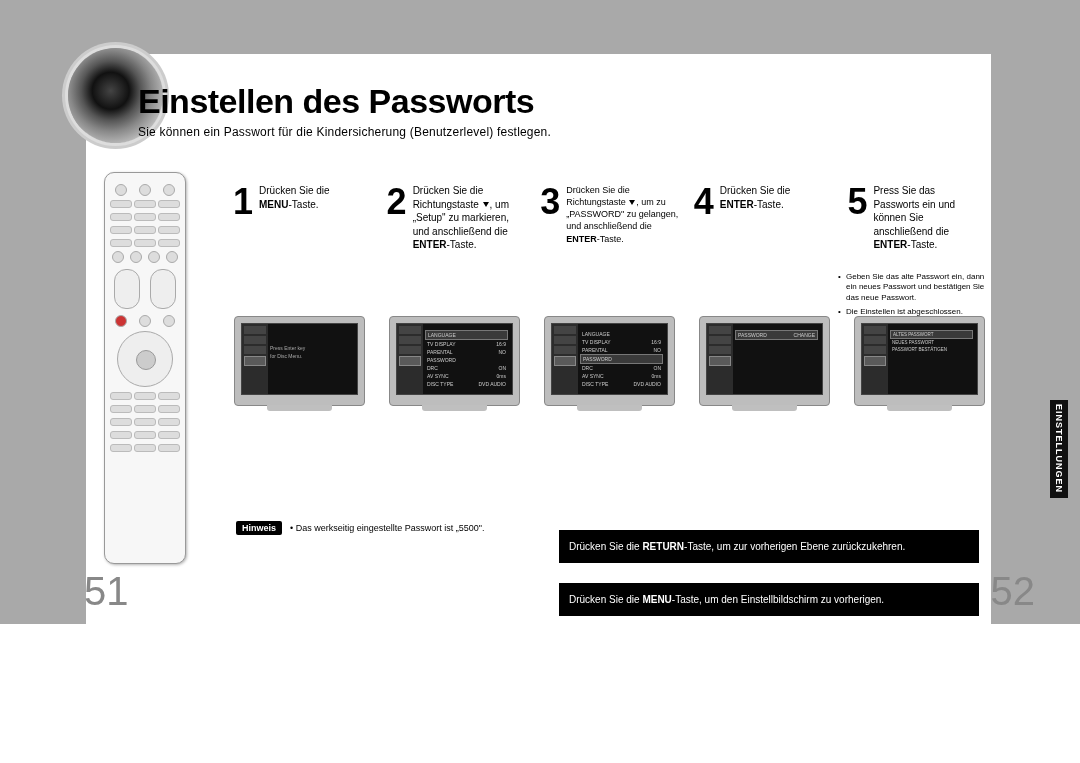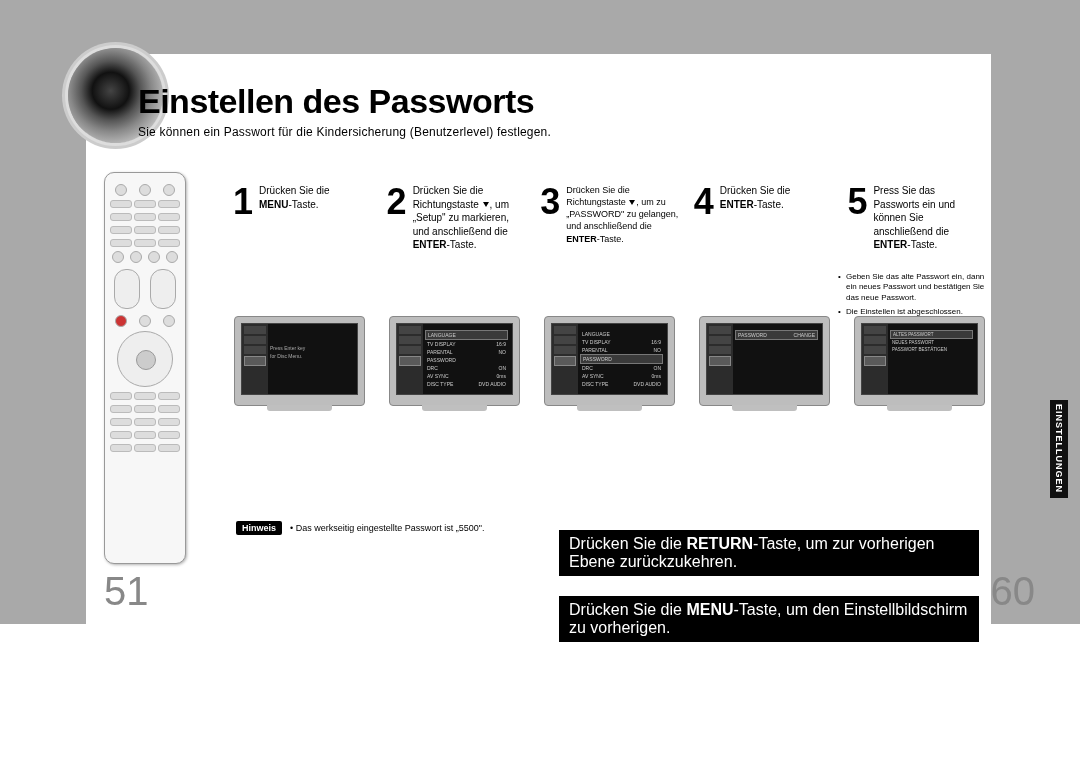--- a/index.html
+++ b/index.html
@@ -204,35 +204,35 @@
   
   .bars {
     position:absolute;
     left: 559px;
     top: 530px;
     width: 420px;
   }
   .bar {
     background:#000;
     color:#fff;
-    font-size:16px;
-    padding:5px 10px;
+    font-size:10px;
+    padding:11px 10px;
     margin-bottom: 20px;
   }
   .bar b { font-weight:bold; }
 
   
   .page-num-left, .page-num-right {
     position:absolute;
     bottom: 10px;
     font-size: 40px;
     color: #888;
     font-weight: normal;
   }
-  .page-num-left { left: 104px; }
+  .page-num-left { left: 84px; }
   .page-num-right { right: 45px; }
 
   .arrow-down{display:inline-block;width:0;height:0;border-left:3px solid transparent;border-right:3px solid transparent;border-top:5px solid #000;vertical-align:middle;margin:0 1px;}
 </style>
 </head>
 <body>
 
 <div class="page">
   <div class="content-area"></div>
 
@@ -509,14 +509,14 @@
   <div class="bars">
     <div class="bar">
       <span>Drücken Sie die </span><b>RETURN</b><span>-Taste, um zur vorherigen Ebene zurückzukehren.</span>
     </div>
     <div class="bar">
       <span>Drücken Sie die </span><b>MENU</b><span>-Taste, um den Einstellbildschirm zu vorherigen.</span>
     </div>
   </div>
 
   <div class="page-num-left">51</div>
-  <div class="page-num-right">60</div>
+  <div class="page-num-right">52</div>
 </div>
 
 </body></html>

